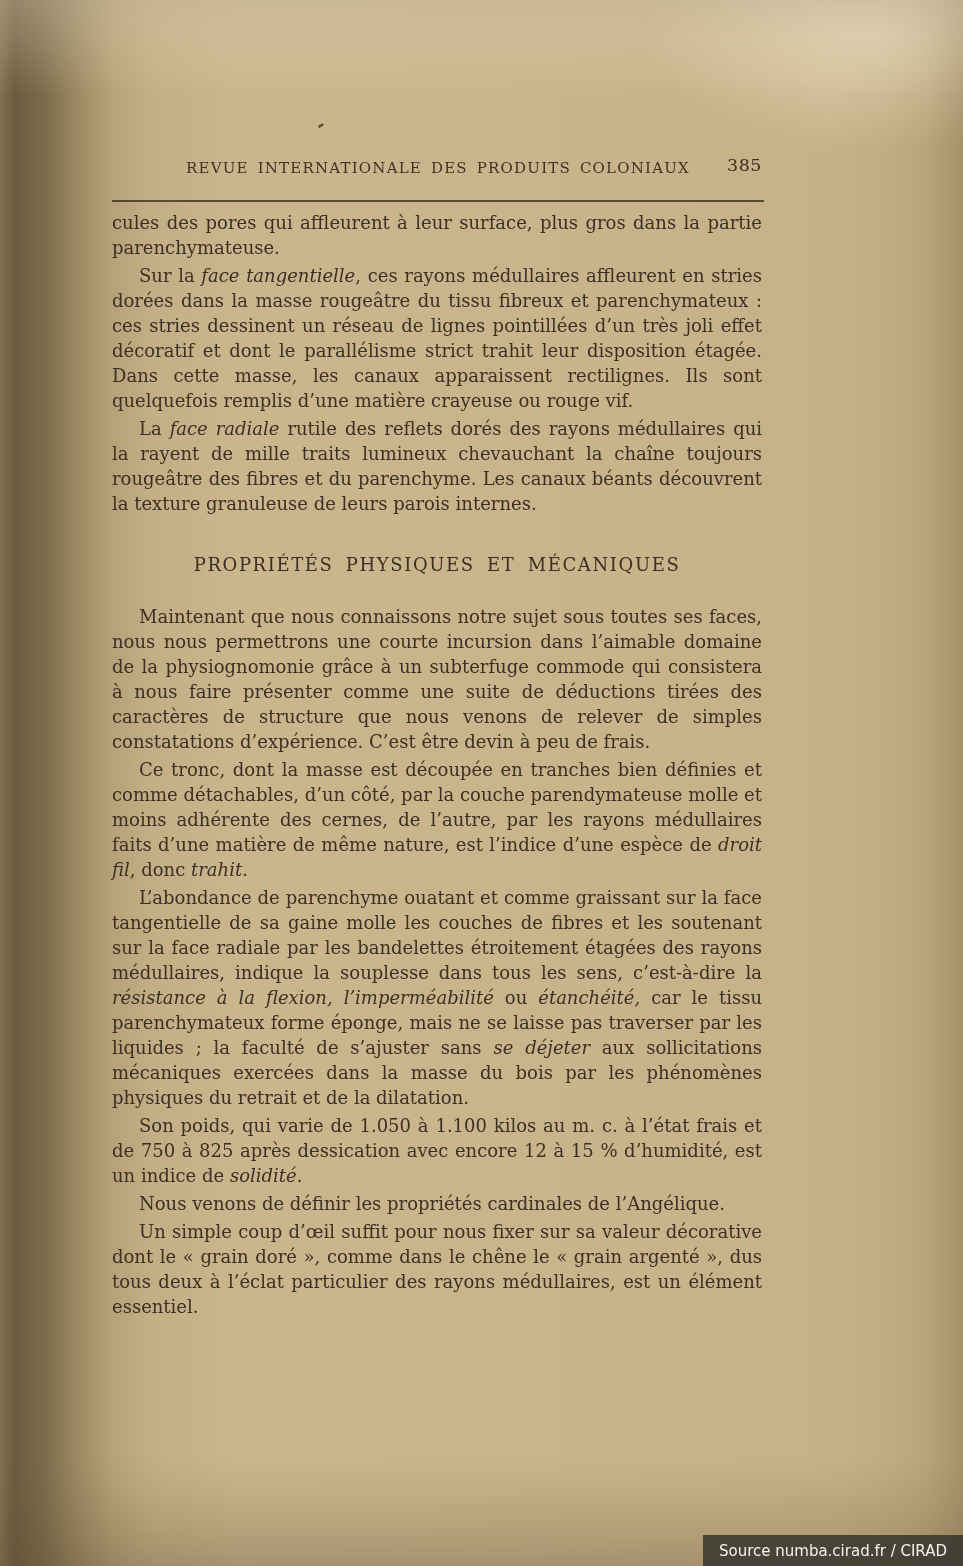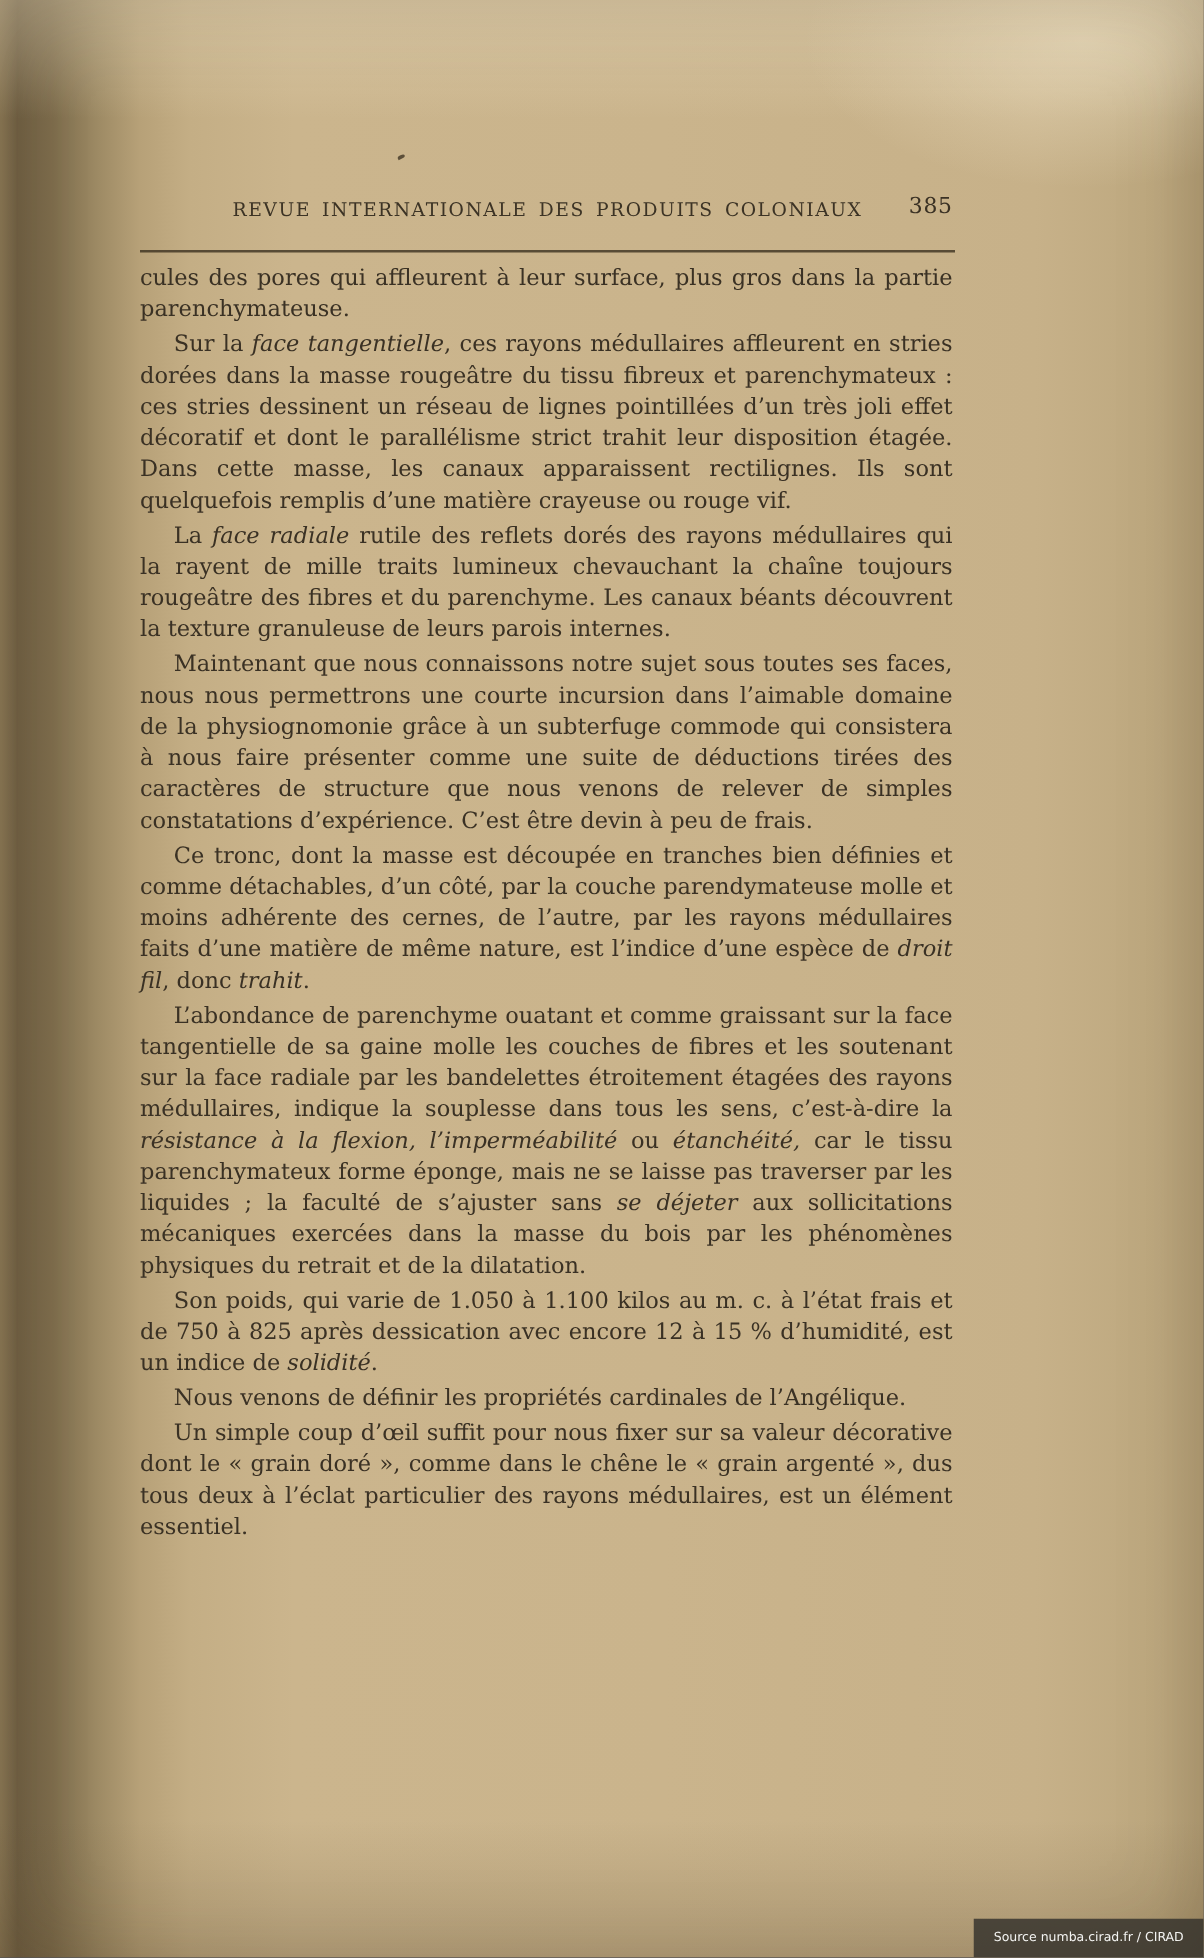--- a/index.html
+++ b/index.html
@@ -81,39 +81,40 @@
   .source-bar {
     position: absolute;
     right: 0; bottom: 0;
     height: 31px;
     display: flex;
     align-items: center;
     padding: 0 16px;
     background: rgba(45,43,40,0.78);
     color: #f3f3f1;
     font-family: "DejaVu Sans", "Liberation Sans", sans-serif;
-    font-size: 10px;
+    font-size: 15px;
   }
 </style>
 </head>
 <body>
 
 <div class="scan">
 
   <span class="ink-speck"></span>
 
   <header class="page-header">
     <span class="journal-title">REVUE INTERNATIONALE DES PRODUITS COLONIAUX</span>
     <span class="page-number">385</span>
   </header>
 
   <main class="page-body">
       <p class=""><span>cules des pores qui affleurent à leur surface, plus gros dans la partie parenchymateuse.</span></p>
       <p class="indent"><span>Sur la </span><em>face tangentielle</em><span>, ces rayons médullaires affleurent en stries dorées dans la masse rougeâtre du tissu fibreux et parenchymateux : ces stries dessinent un réseau de lignes pointillées d’un très joli effet décoratif et dont le parallélisme strict trahit leur disposition étagée. Dans cette masse, les canaux apparaissent rectilignes. Ils sont quelquefois remplis d’une matière crayeuse ou rouge vif.</span></p>
       <p class="indent"><span>La </span><em>face radiale</em><span> rutile des reflets dorés des rayons médullaires qui la rayent de mille traits lumineux chevauchant la chaîne toujours rougeâtre des fibres et du parenchyme. Les canaux béants découvrent la texture granuleuse de leurs parois internes.</span></p>
+      <h2 class="section-heading">PROPRIÉTÉS PHYSIQUES ET MÉCANIQUES</h2>
       <p class="indent"><span>Maintenant que nous connaissons notre sujet sous toutes ses faces, nous nous permettrons une courte incursion dans l’aimable domaine de la physiognomonie grâce à un subterfuge commode qui consistera à nous faire présenter comme une suite de déductions tirées des caractères de structure que nous venons de relever de simples constatations d’expérience. C’est être devin à peu de frais.</span></p>
       <p class="indent"><span>Ce tronc, dont la masse est découpée en tranches bien définies et comme détachables, d’un côté, par la couche parendymateuse molle et moins adhérente des cernes, de l’autre, par les rayons médullaires faits d’une matière de même nature, est l’indice d’une espèce de </span><em>droit fil</em><span>, donc </span><em>trahit</em><span>.</span></p>
       <p class="indent"><span>L’abondance de parenchyme ouatant et comme graissant sur la face tangentielle de sa gaine molle les couches de fibres et les soutenant sur la face radiale par les bandelettes étroitement étagées des rayons médullaires, indique la souplesse dans tous les sens, c’est-à-dire la </span><em>résistance à la flexion, l’imperméabilité</em><span> ou </span><em>étanchéité,</em><span> car le tissu parenchymateux forme éponge, mais ne se laisse pas traverser par les liquides ; la faculté de s’ajuster sans </span><em>se déjeter</em><span> aux sollicitations mécaniques exercées dans la masse du bois par les phénomènes physiques du retrait et de la dilatation.</span></p>
       <p class="indent"><span>Son poids, qui varie de 1.050 à 1.100 kilos au m. c. à l’état frais et de 750 à 825 après dessication avec encore 12 à 15 % d’humidité, est un indice de </span><em>solidité</em><span>.</span></p>
       <p class="indent"><span>Nous venons de définir les propriétés cardinales de l’Angélique.</span></p>
       <p class="indent"><span>Un simple coup d’œil suffit pour nous fixer sur sa valeur décorative dont le « grain doré », comme dans le chêne le « grain argenté », dus tous deux à l’éclat particulier des rayons médullaires, est un élément essentiel.</span></p>
     </main>
 
   <div class="source-bar">
     <span>Source numba.cirad.fr / CIRAD</span>

